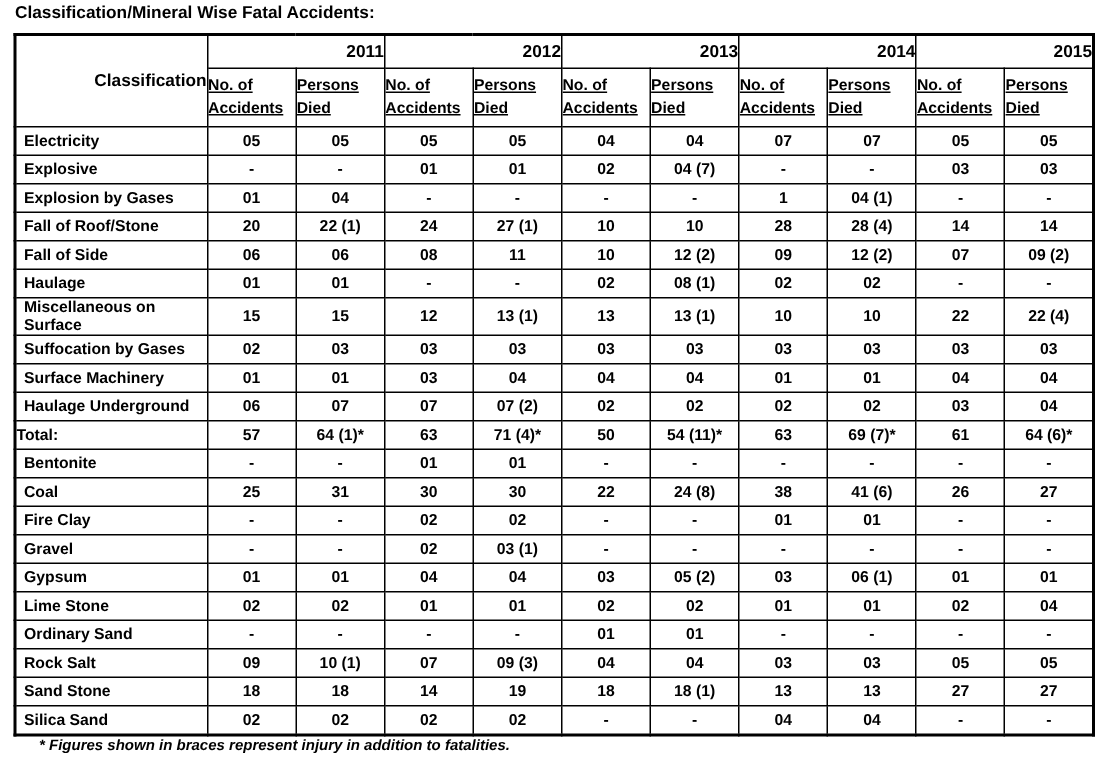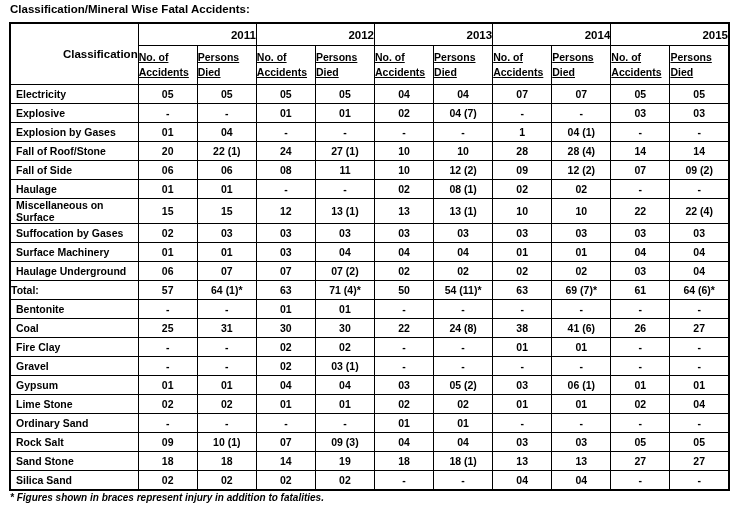--- a/index.html
+++ b/index.html
@@ -68,21 +68,21 @@
     text-align: left;
     padding-left: 0;
   }
   tbody td {
     text-align: center;
     font-size: 10.5px;
     vertical-align: middle;
   }
   .footnote {
     position: absolute;
-    left: 10px;
+    left: 26px;
     top: 492px;
     font-size: 10px;
     font-style: italic;
     font-weight: bold;
   }
 </style>
 </head>
 <body>
 
 <div class="page-title">Classification/Mineral Wise Fatal Accidents:</div>

